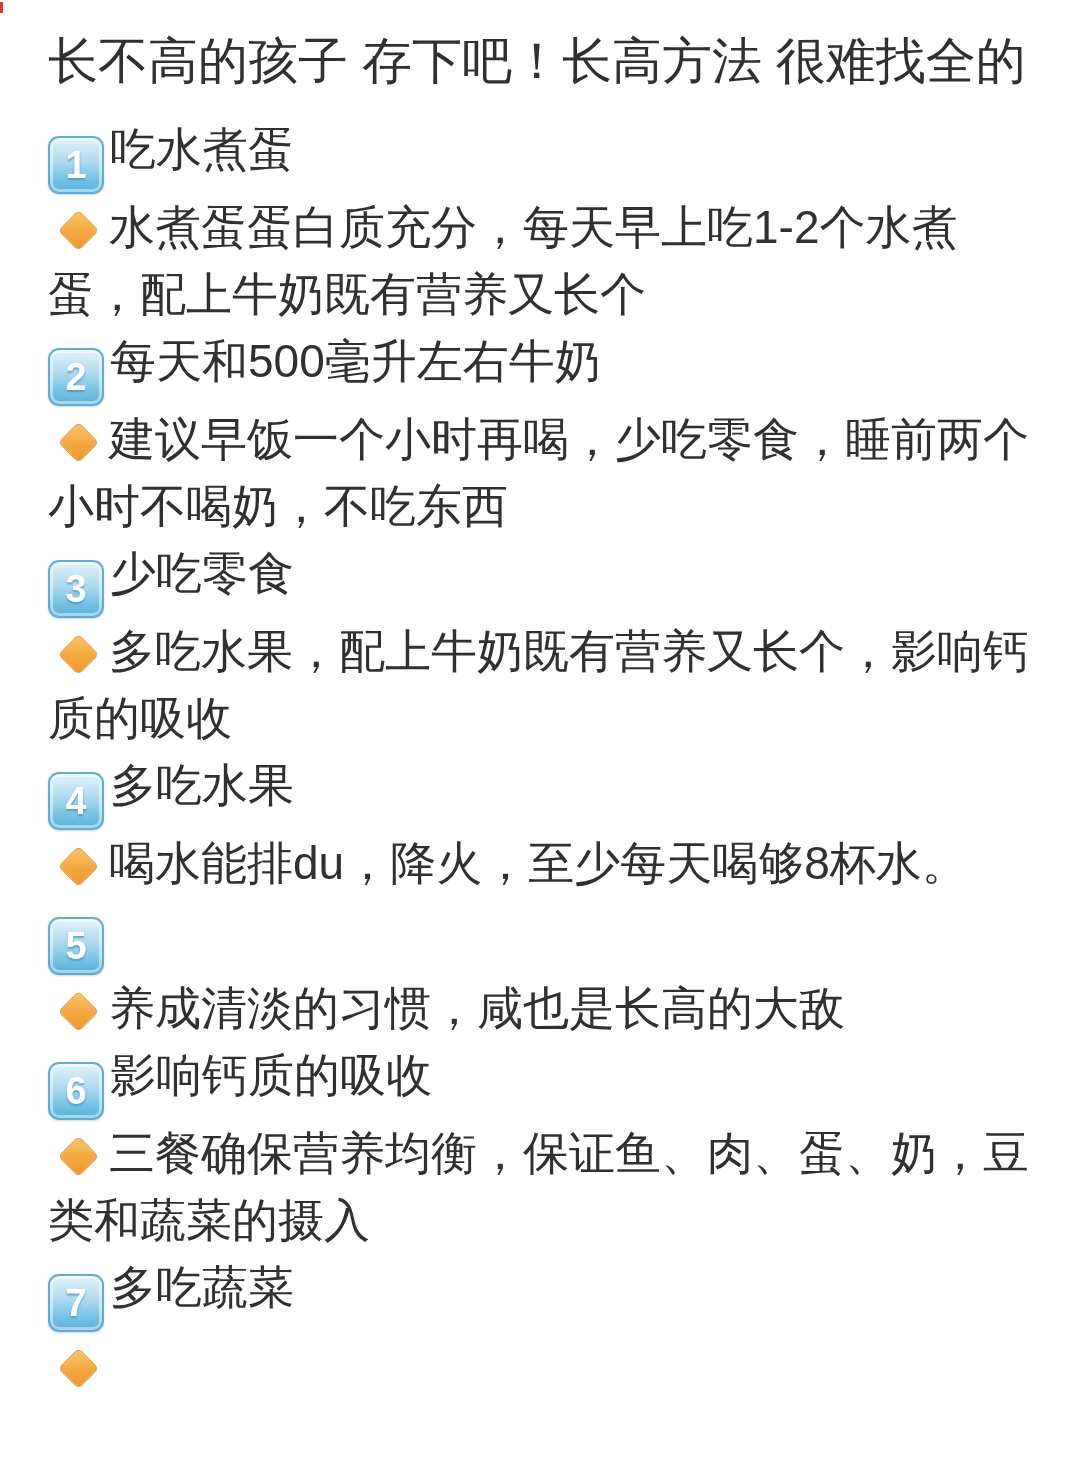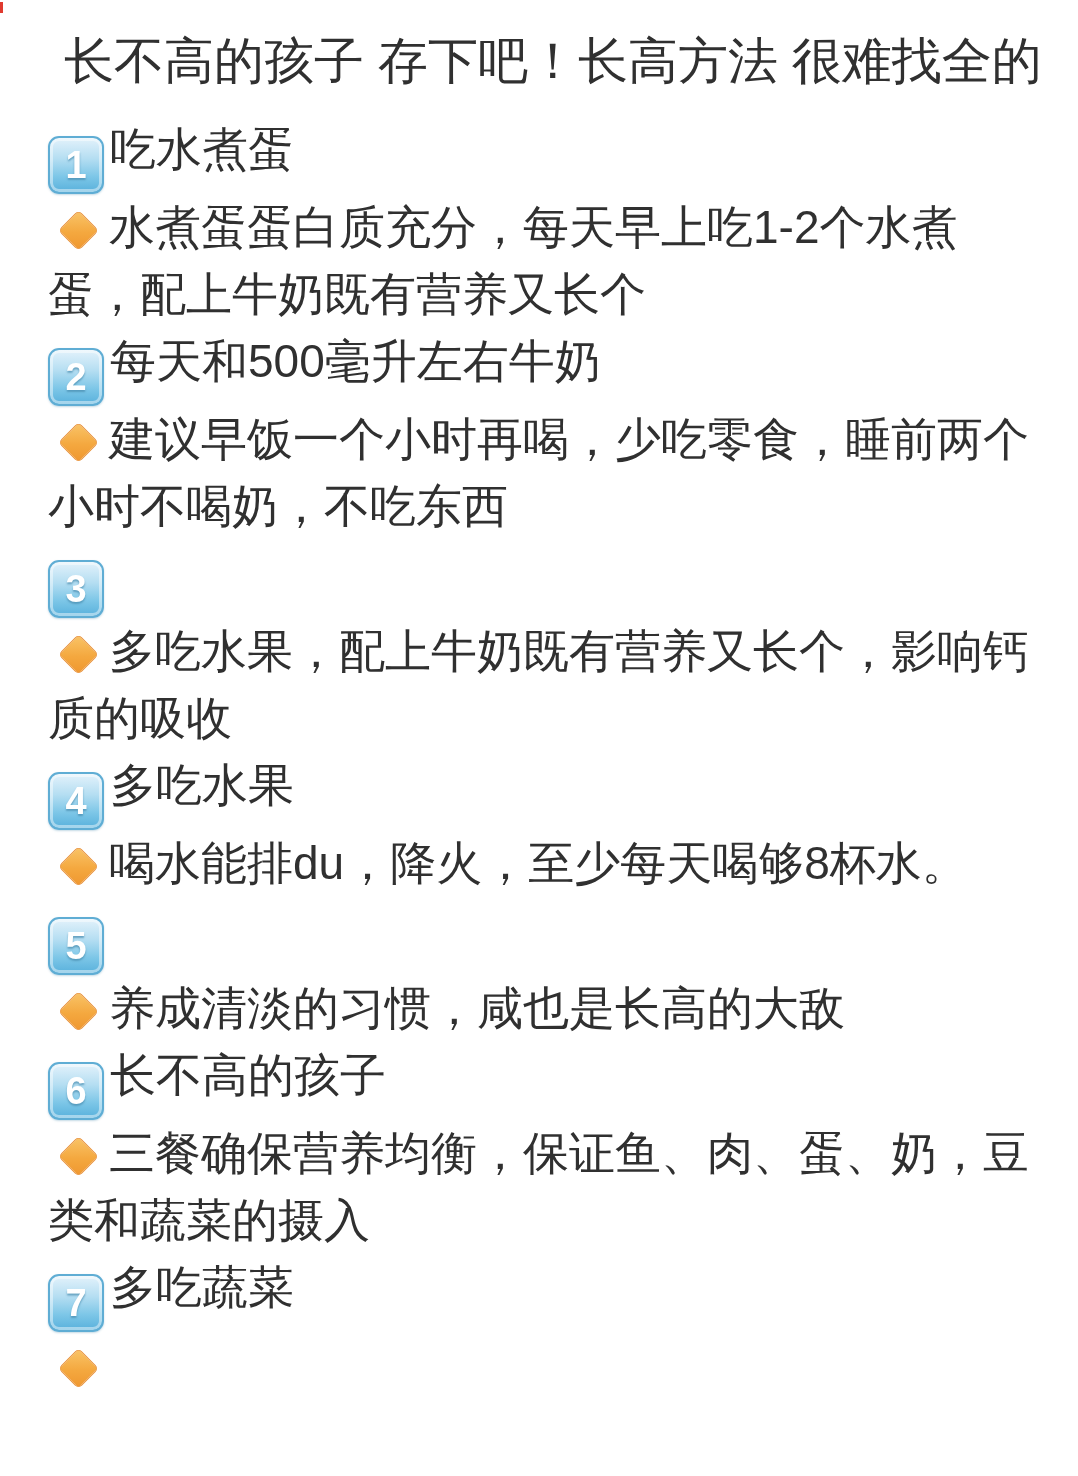--- a/index.html
+++ b/index.html
@@ -20,21 +20,21 @@
   .red-mark {
     position: absolute;
     left: 0; top: 2px;
     width: 3px; height: 11px;
     background: #e03a2f;
   }
   .title {
     font-size: 50px;
     line-height: 70px;
     font-weight: 400;
-    margin: 0 -22px 20px 16px;
+    margin: 0 -22px 20px 0;
     color: #303030;
     overflow-wrap: break-word;
   }
   p.head, p.bullet {
     margin: 0;
     font-size: 46px;
     line-height: 67px;
     overflow-wrap: break-word;
   }
   .keycap {
@@ -75,29 +75,29 @@
   <div class="red-mark"></div>
 
   <h1 class="title">长不高的孩子 存下吧！长高方法 很难找全的</h1>
 
   <p class="head"><span class="keycap"><span class="kd">1</span></span><span>吃水煮蛋</span></p>
   <p class="bullet"><span class="diamond"></span><span>水煮蛋蛋白质充分，每天早上吃1-2个水煮蛋，配上牛奶既有营养又长个</span></p>
 
   <p class="head"><span class="keycap"><span class="kd">2</span></span><span>每天和500毫升左右牛奶</span></p>
   <p class="bullet"><span class="diamond"></span><span>建议早饭一个小时再喝，少吃零食，睡前两个小时不喝奶，不吃东西</span></p>
 
-  <p class="head"><span class="keycap"><span class="kd">3</span></span></p>
+  <p class="head"><span class="keycap"><span class="kd">3</span></span><span>少吃零食</span></p>
   <p class="bullet"><span class="diamond"></span><span>多吃水果，配上牛奶既有营养又长个，影响钙质的吸收</span></p>
 
   <p class="head"><span class="keycap"><span class="kd">4</span></span><span>多吃水果</span></p>
   <p class="bullet"><span class="diamond"></span><span>喝水能排du，降火，至少每天喝够8杯水。</span></p>
 
   <p class="head"><span class="keycap"><span class="kd">5</span></span></p>
   <p class="bullet"><span class="diamond"></span><span>养成清淡的习惯，咸也是长高的大敌</span></p>
 
-  <p class="head"><span class="keycap"><span class="kd">6</span></span><span>长不高的孩子</span></p>
+  <p class="head"><span class="keycap"><span class="kd">6</span></span><span>影响钙质的吸收</span></p>
   <p class="bullet"><span class="diamond"></span><span>三餐确保营养均衡，保证鱼、肉、蛋、奶，豆类和蔬菜的摄入</span></p>
 
   <p class="head"><span class="keycap"><span class="kd">7</span></span><span>多吃蔬菜</span></p>
   <p class="bullet"><span class="diamond"></span></p>
 
   <p class="head"><span></span></p>
 </div>
 
 </body></html>

